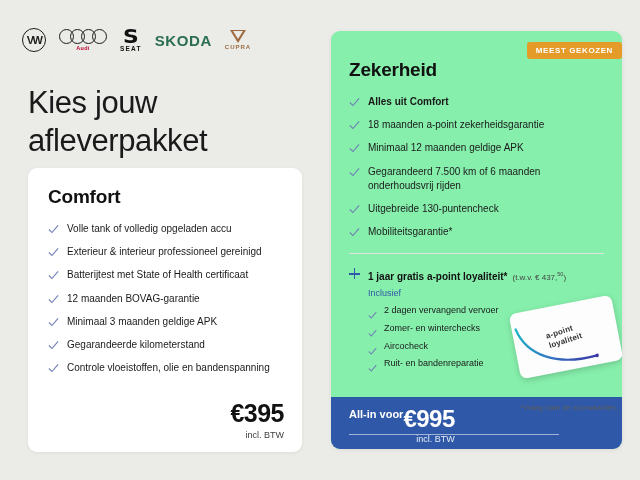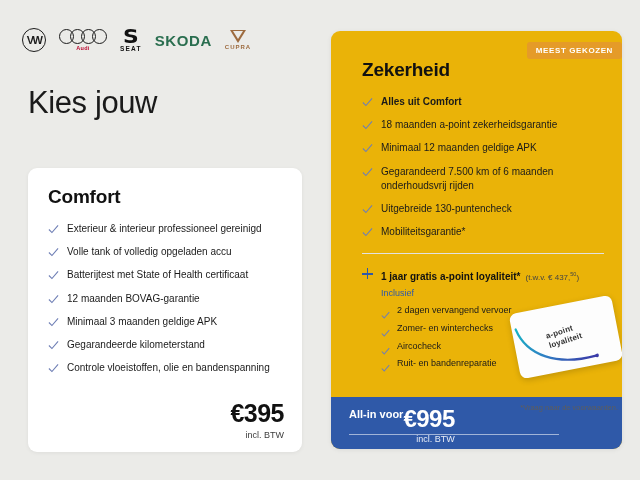--- a/index.html
+++ b/index.html
@@ -115,26 +115,25 @@
   .price-big { font-size: 25px; font-weight: bold; letter-spacing: -0.5px; color:#111; line-height:1; }
   .price-sub { font-size: 9px; color:#3d3d3d; margin-top: 4px; }
 
   
   .zeker-card {
     position: absolute;
     left: 331px;
     top: 31px;
     width: 291px;
     height: 418px;
-    background: #eab308;
+    background: #86efac;
     border-radius: 9px;
     box-shadow: 0 1px 5px rgba(0,0,0,0.07);
     box-sizing: border-box;
     overflow: hidden;
-    padding-left: 13px;
   }
   .zeker-body { padding: 16px 18px 0 18px; position: relative; }
   .badge {
     position: absolute;
     right: 0px;
     top: 11px;
     background: #e59b28;
     color: #ffffff;
     font-size: 8px;
     font-weight: bold;
@@ -253,40 +252,41 @@
       <div class="skoda-word">SKODA</div>
     </div>
     <div class="brand cupra-logo">
       <div class="cupra-mark"></div>
       <div class="cupra-word">CUPRA</div>
     </div>
   </div>
 
   <h1 class="headline">
     <span>Kies jouw</span><br>
+    <span>afleverpakket</span>
   </h1>
 
   <div class="comfort-card">
     <h2 class="comfort-title">Comfort</h2>
     <ul class="features">
       <li>
         <span class="tick">
             <svg width="11" height="11" viewBox="0 0 12 12">
               <path d="M1 6 L4.3 9.3 L11 1.6" fill="none" stroke="#6f7fb5" stroke-width="1.2"></path>
             </svg>
           </span>
+        <span class="feat-text">Volle tank of volledig opgeladen accu</span>
+      </li>
+      <li>
+        <span class="tick">
+            <svg width="11" height="11" viewBox="0 0 12 12">
+              <path d="M1 6 L4.3 9.3 L11 1.6" fill="none" stroke="#6f7fb5" stroke-width="1.2"></path>
+            </svg>
+          </span>
         <span class="feat-text">Exterieur &amp; interieur professioneel gereinigd</span>
-      </li>
-      <li>
-        <span class="tick">
-            <svg width="11" height="11" viewBox="0 0 12 12">
-              <path d="M1 6 L4.3 9.3 L11 1.6" fill="none" stroke="#6f7fb5" stroke-width="1.2"></path>
-            </svg>
-          </span>
-        <span class="feat-text">Volle tank of volledig opgeladen accu</span>
       </li>
       <li>
         <span class="tick">
             <svg width="11" height="11" viewBox="0 0 12 12">
               <path d="M1 6 L4.3 9.3 L11 1.6" fill="none" stroke="#6f7fb5" stroke-width="1.2"></path>
             </svg>
           </span>
         <span class="feat-text">Batterijtest met State of Health certificaat</span>
       </li>
       <li>

